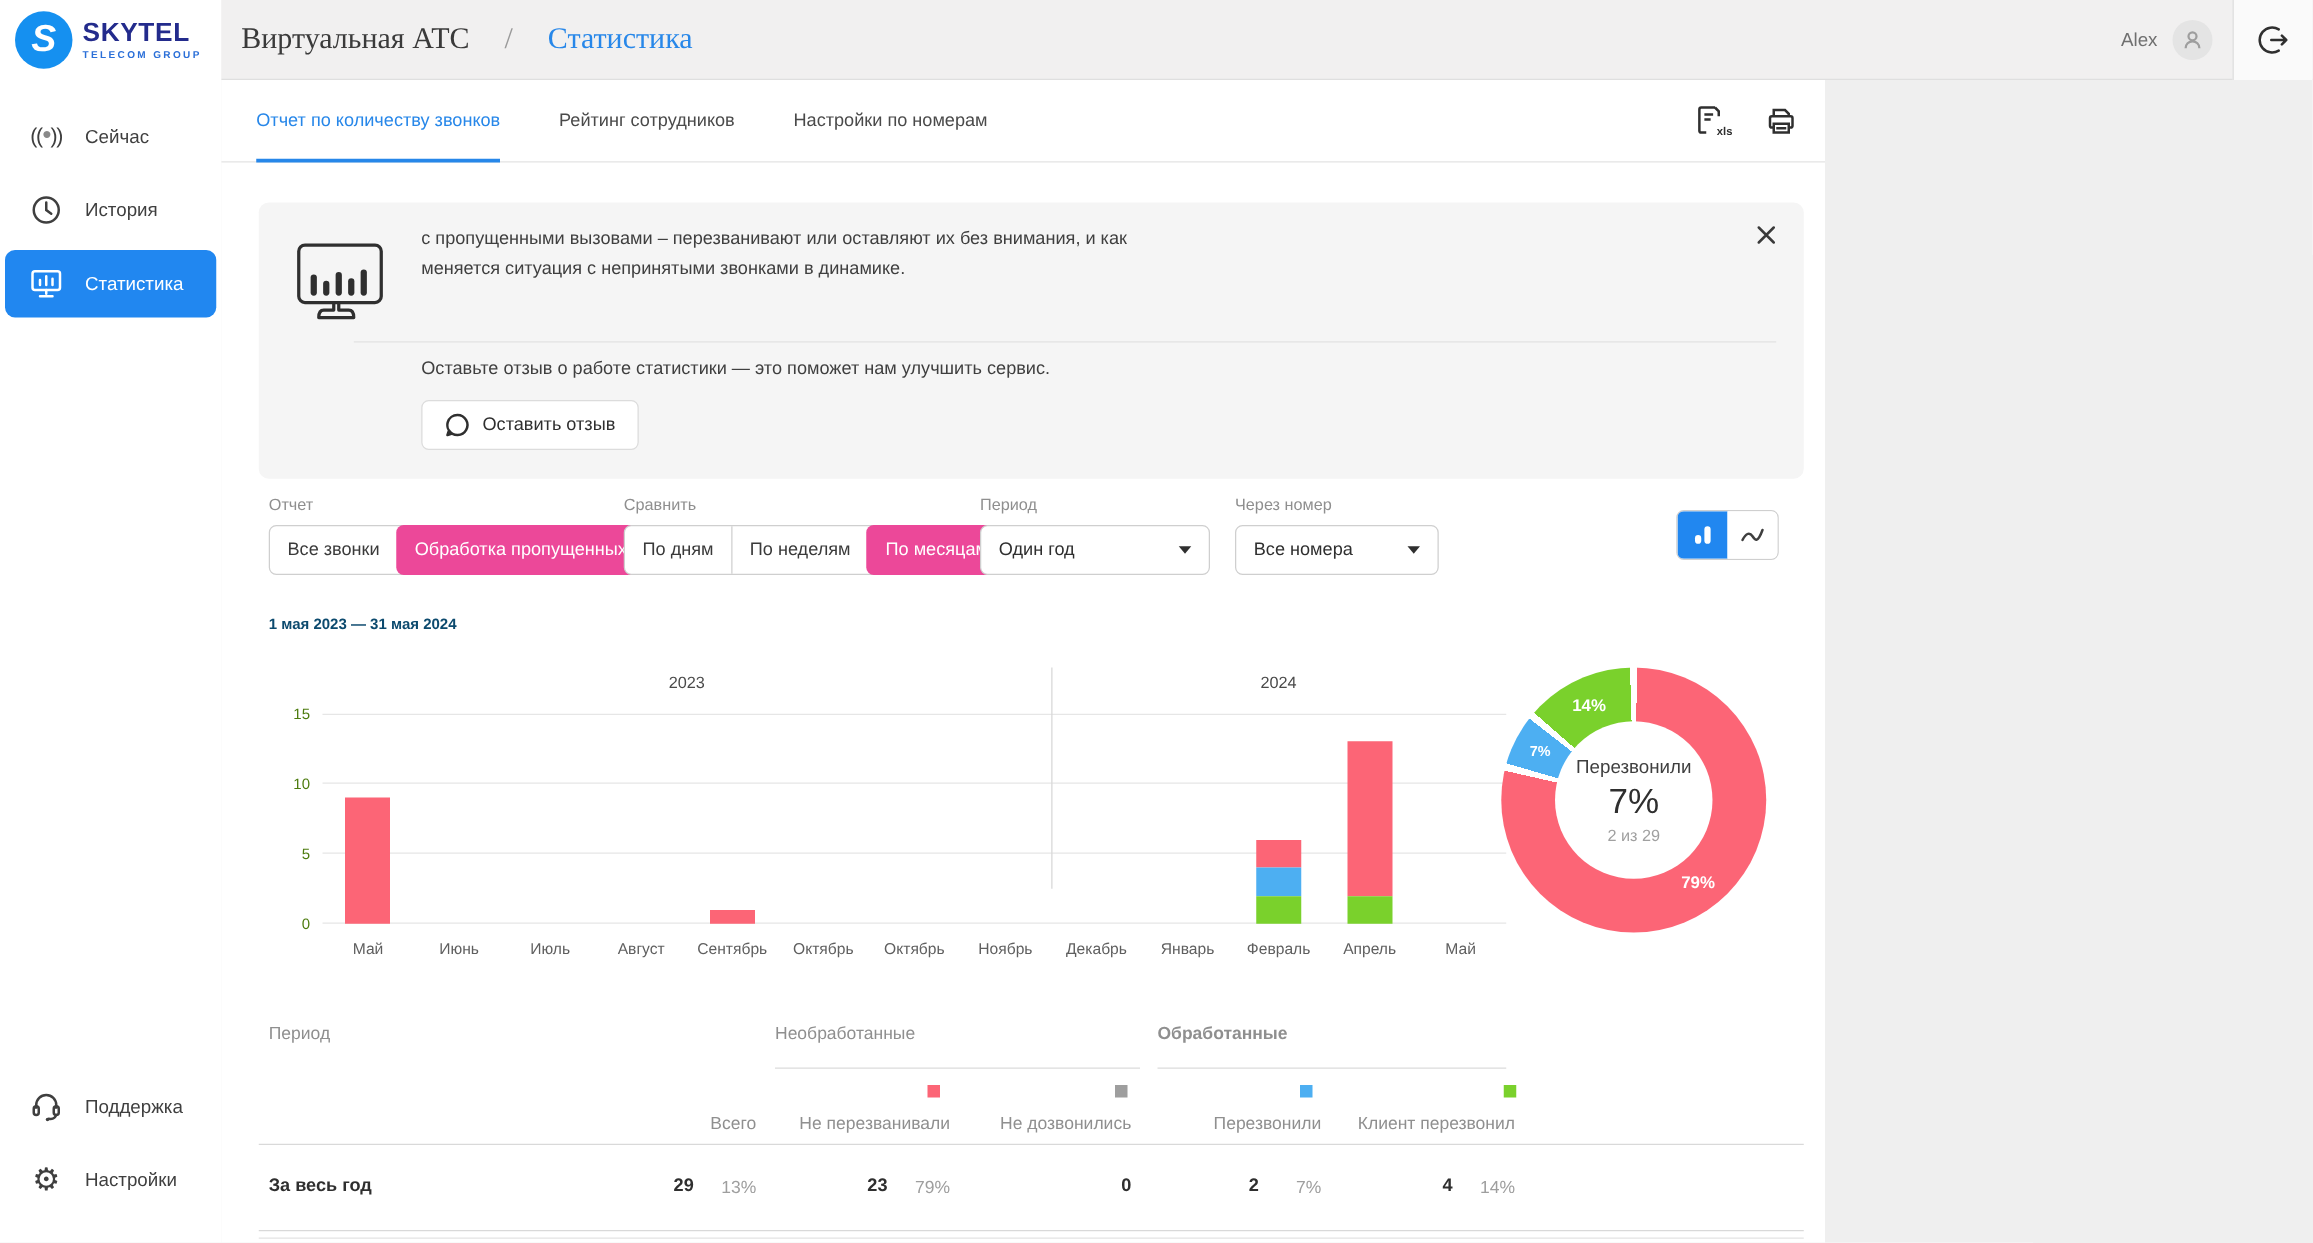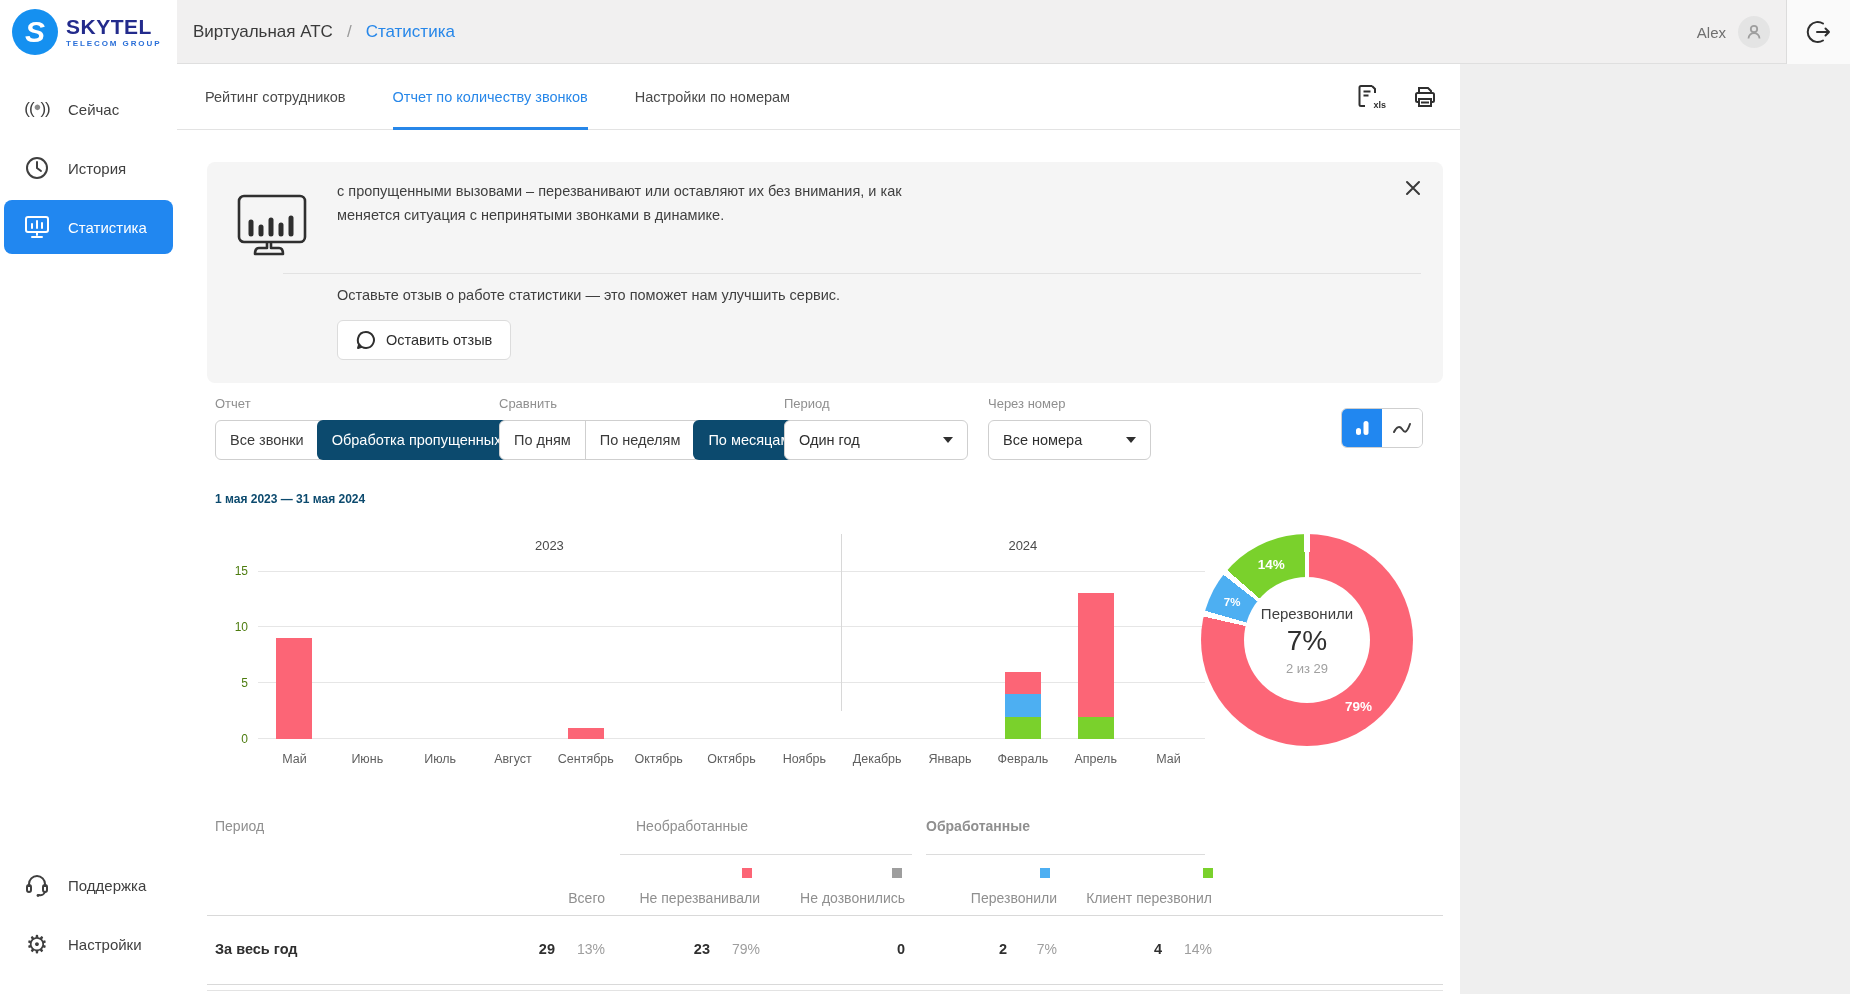--- a/index.html
+++ b/index.html
@@ -21,21 +21,21 @@
   .nav-item.active { background:#2187F0; color:#fff; }
   .nav-item.active .nicon { color:#fff; }
   .nav-bottom { position:absolute; left:0; bottom:18px; width:177px; }
   .broadcast-txt { font-size:17px; letter-spacing:-1px; color:#3F3F3F; white-space:nowrap; }
   .broadcast-txt .dot { color:#8A8A8A; font-size:13px; }
   .gear-glyph { font-size:25px; line-height:22px; }
 
   
   .header { position:absolute; left:177px; top:0; width:1673px; height:64px; background:#F1F0F0;
     border-bottom:1px solid #DFDFDF; display:flex; align-items:center; }
-  .breadcrumb { display:flex; align-items:center; gap:14px; padding-left:16px; font-size:17px; }
+  .breadcrumb { display:flex; align-items:center; gap:28px; padding-left:16px; font-size:24px;font-family:Liberation Serif, serif; }
   .crumb-root { color:#3A3A3A; }
   .crumb-sep { color:#9A9A9A; }
   .crumb-current { color:#2787E9; }
   .header-right { position:absolute; right:64px; top:0; height:64px; display:flex; align-items:center; gap:12px; padding-right:16px; }
   .user-name { font-size:15px; color:#6F6F6F; }
   .avatar { width:32px; height:32px; border-radius:50%; background:#E4E4E4; display:flex; align-items:center; justify-content:center; }
   .logout-zone { position:absolute; right:0; top:0; width:64px; height:64px; background:#FAFAFA;
     border-left:1px solid #DCDCDC; display:flex; align-items:center; justify-content:center; cursor:pointer; }
 
   
@@ -65,21 +65,21 @@
     font-size:14.5px; color:#2F2F2F; cursor:pointer; font-family:inherit; }
 
   
   .filters { position:absolute; left:30px; top:332px; width:1236px; }
   .fgroup { position:absolute; top:0; }
   .flabel { font-size:13px; color:#8F8F8F; margin-bottom:9px; }
   .seg-group { display:flex; border:1px solid #CFCFCF; border-radius:6px; background:#fff; height:40px; }
   .seg { padding:0 14px; display:flex; align-items:center; font-size:14.5px; color:#3A3A3A; cursor:pointer;
     border-left:1px solid #CFCFCF; white-space:nowrap; }
   .seg:first-child { border-left:none; }
-  .seg.active { background:#0c4a6e; color:#fff; border-radius:6px; margin:-1px; border-left:none; padding:0 15px; }
+  .seg.active { background:#ec4899; color:#fff; border-radius:6px; margin:-1px; border-left:none; padding:0 15px; }
   .fake-select { height:40px; border:1px solid #CFCFCF; border-radius:6px; background:#fff; display:flex;
     align-items:center; justify-content:space-between; padding:0 14px; font-size:14.5px; color:#2F2F2F; cursor:pointer; }
   .caret { width:0; height:0; border-left:5px solid transparent; border-right:5px solid transparent;
     border-top:6px solid #2F2F2F; margin-left:20px; }
   .chart-toggle { position:absolute; right:20px; top:12px; display:flex; border:1px solid #CFCFCF;
     border-radius:6px; overflow:hidden; height:40px; }
   .ct-btn { width:40px; display:flex; align-items:center; justify-content:center; background:#fff; cursor:pointer; }
   .ct-btn.active { background:#2187F0; }
 
   
@@ -109,21 +109,21 @@
   .donut-center-label { font-size:15px; color:#3F3F3F; }
   .donut-center-value { font-size:28px; color:#2F2F2F; margin-top:3px; }
   .donut-center-sub { font-size:13px; color:#A0A0A0; margin-top:4px; }
   .slice-label { position:absolute; transform:translate(-50%,-50%); color:#fff; font-weight:700; }
 
   
   .tbl { position:absolute; left:30px; top:746px; width:1236px; }
   .tbl-head { position:relative; height:105px; }
   .period-head { position:absolute; left:8px; top:8px; font-size:14px; color:#8F8F8F; }
   .grp-label { position:absolute; top:8px; font-size:14px; color:#8F8F8F; }
-  .grp1 { left:413px;margin-left:16px; } .grp2 { left:719px;font-weight:bold; }
+  .grp1 { left:413px; } .grp2 { left:719px;font-weight:bold; }
   .grp-line { position:absolute; top:44px; height:1px; background:#DCDCDC; }
   .grp-line1 { left:413px; width:292px; } .grp-line2 { left:719px; width:279px; }
   .col-swatch { position:absolute; top:58px; width:10px; height:10px; }
   .sw1 { left:535px; } .sw2 { left:685px; } .sw3 { left:833px; } .sw4 { left:996px; }
   .colhead { position:absolute; top:80px; font-size:14px; color:#8F8F8F; }
   .ch-total { right:838px; } .ch-missed { right:683px; } .ch-nodial { right:538px; }
   .ch-called { right:386px; } .ch-client { right:231px; }
   .tbl-row { position:relative; height:70px; border-top:1px solid #D9D9D9; border-bottom:1px solid #D9D9D9; }
   .tbl-row::after { content:""; position:absolute; left:0; right:0; bottom:-7px; height:1px; background:#E3E3E3; }
   .row-label { position:absolute; left:8px; top:25px; font-size:14.5px; font-weight:700; color:#2F2F2F; }
@@ -212,22 +212,22 @@
     <svg width="26" height="26" viewBox="0 0 26 26" fill="none" stroke="#2F2F2F" stroke-width="2">
       <path d="M17 4.5 a10 10 0 1 0 0 17" stroke-linecap="round"></path>
       <path d="M11 13 h12 M19.5 9.5 L23 13 l-3.5 3.5" stroke-linecap="round" stroke-linejoin="round"></path>
     </svg>
   </div>
 </div>
 
 <div class="content">
 
   <div class="tabbar">
+    <div class="tab active">Отчет по количеству звонков</div>
     <div class="tab">Рейтинг сотрудников</div>
-    <div class="tab active">Отчет по количеству звонков</div>
     <div class="tab">Настройки по номерам</div>
     <div class="tab-tools">
       <div class="tool-btn">
         <svg width="20" height="26" viewBox="0 0 20 26" fill="none" stroke="#2F2F2F" stroke-width="2">
           <path d="M15 2 H4 a1.5 1.5 0 0 0 -1.5 1.5 v17 a1.5 1.5 0 0 0 1.5 1.5 h4"></path>
           <path d="M15 2 l3 3 v4"></path>
           <path d="M6.5 7.5 h7 M6.5 11.5 h5"></path>
         </svg>
         <span class="xls-label">xls</span>
       </div>

